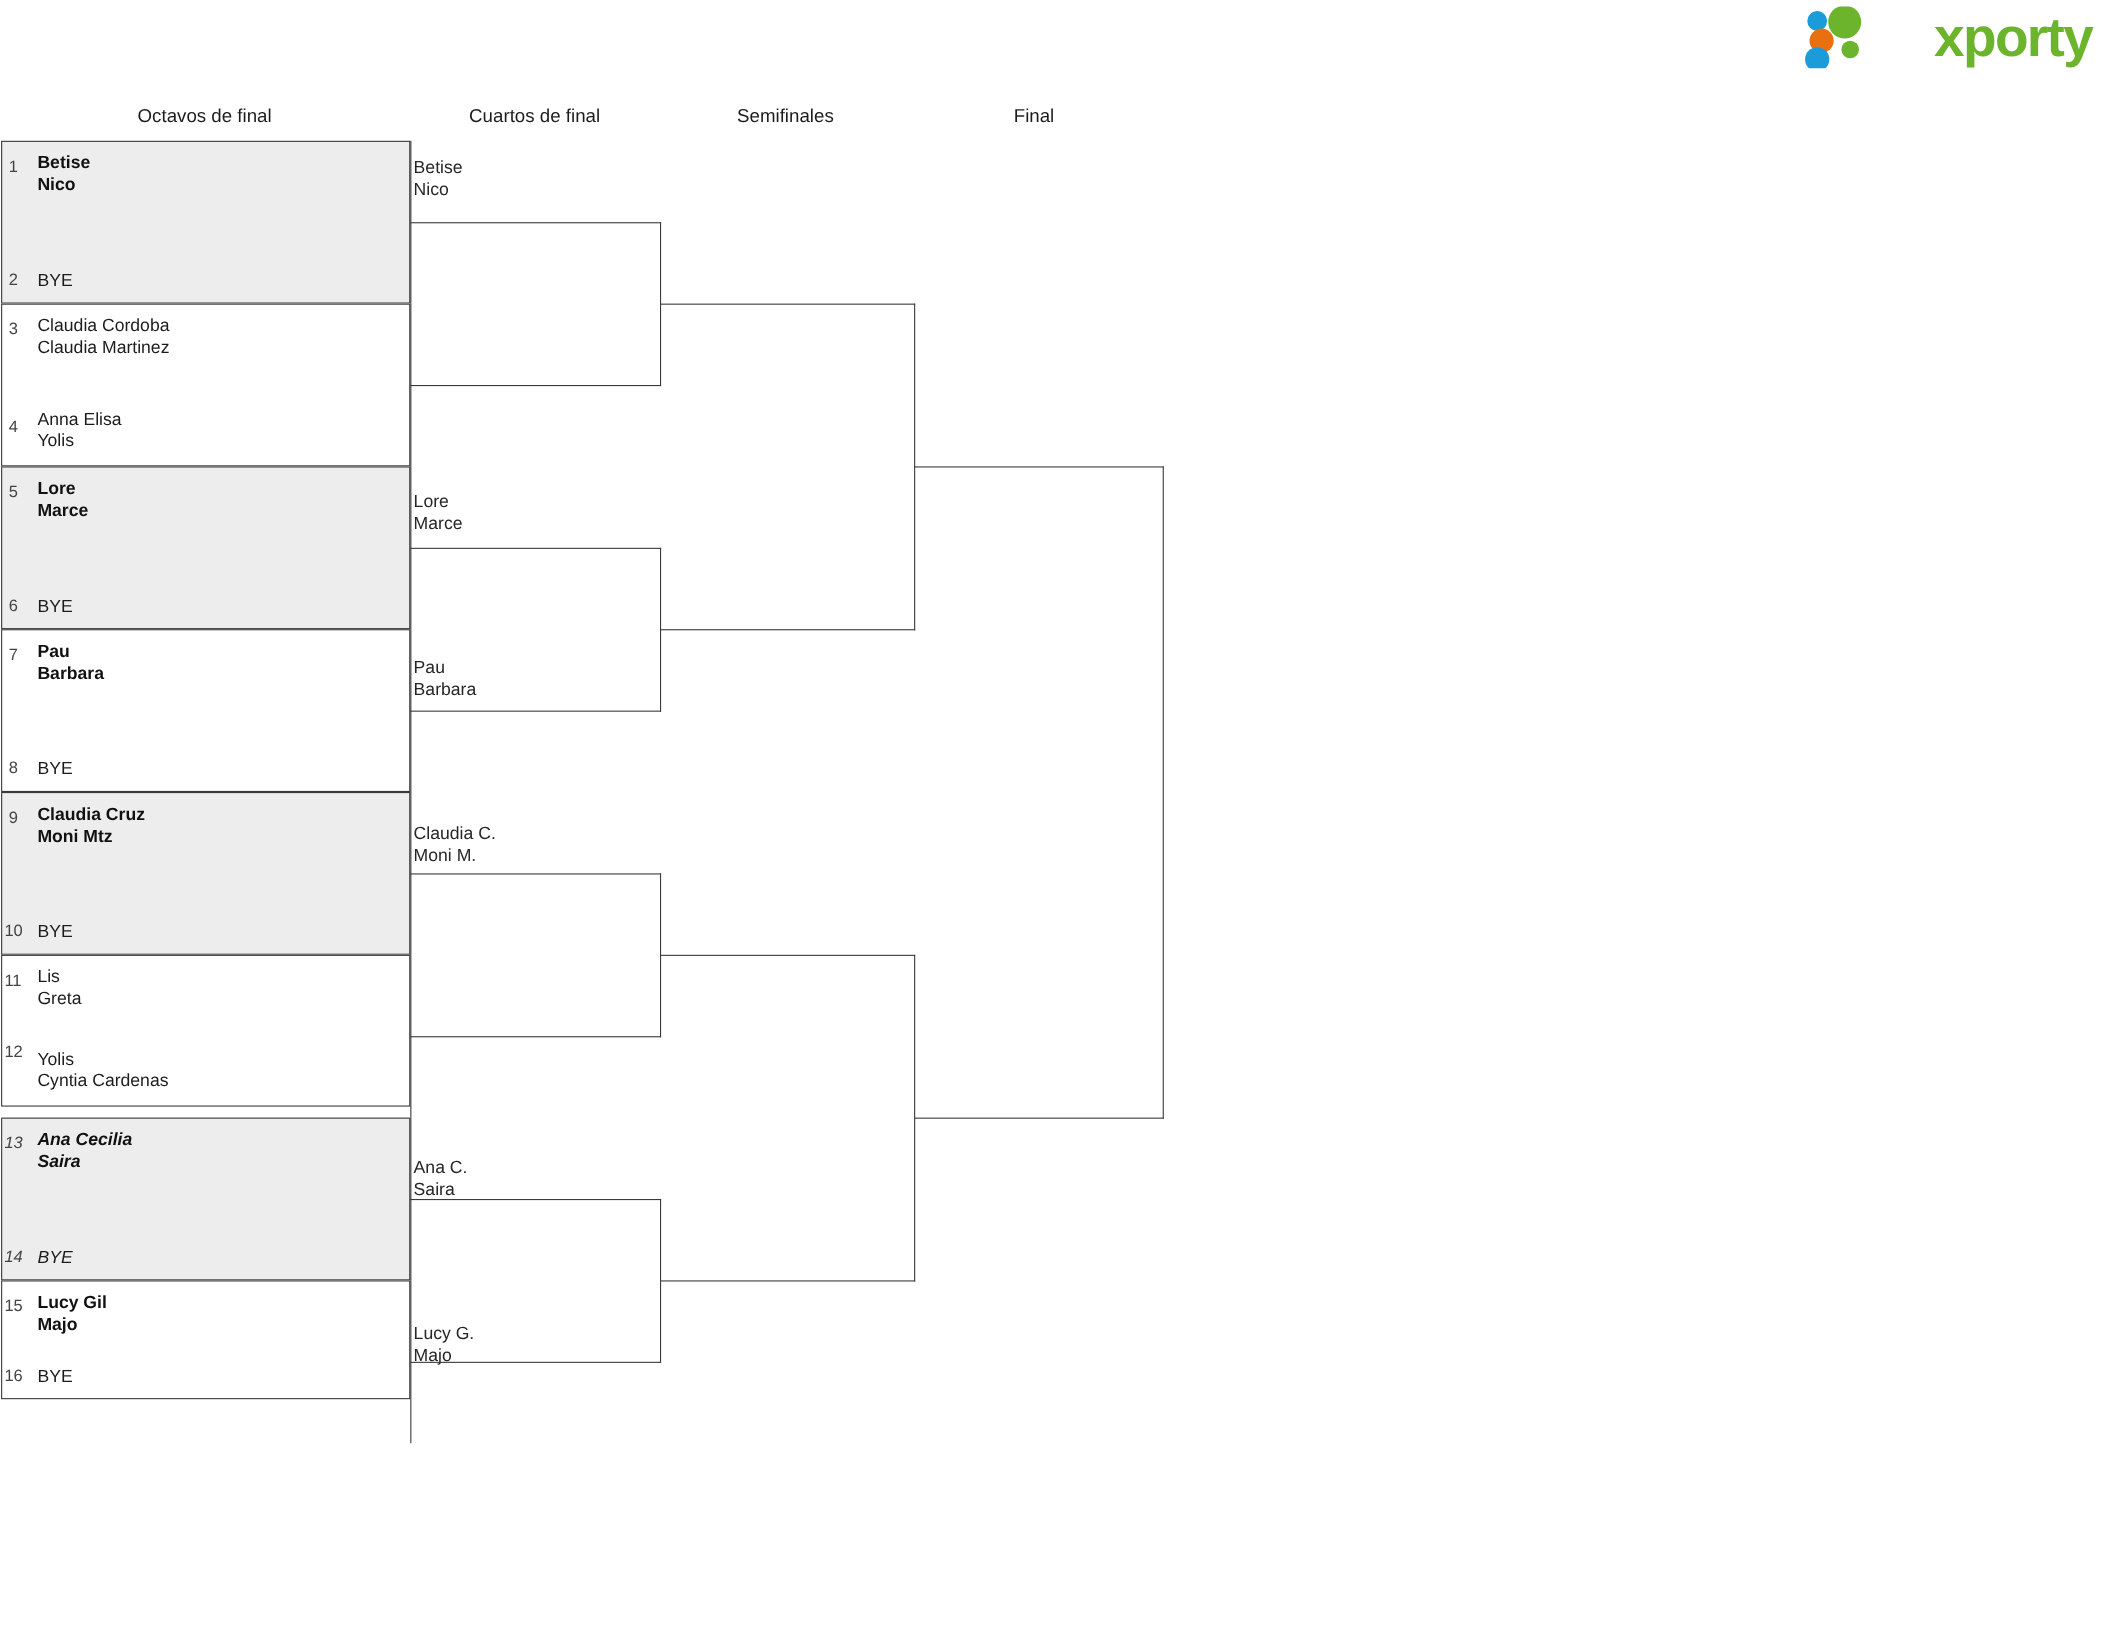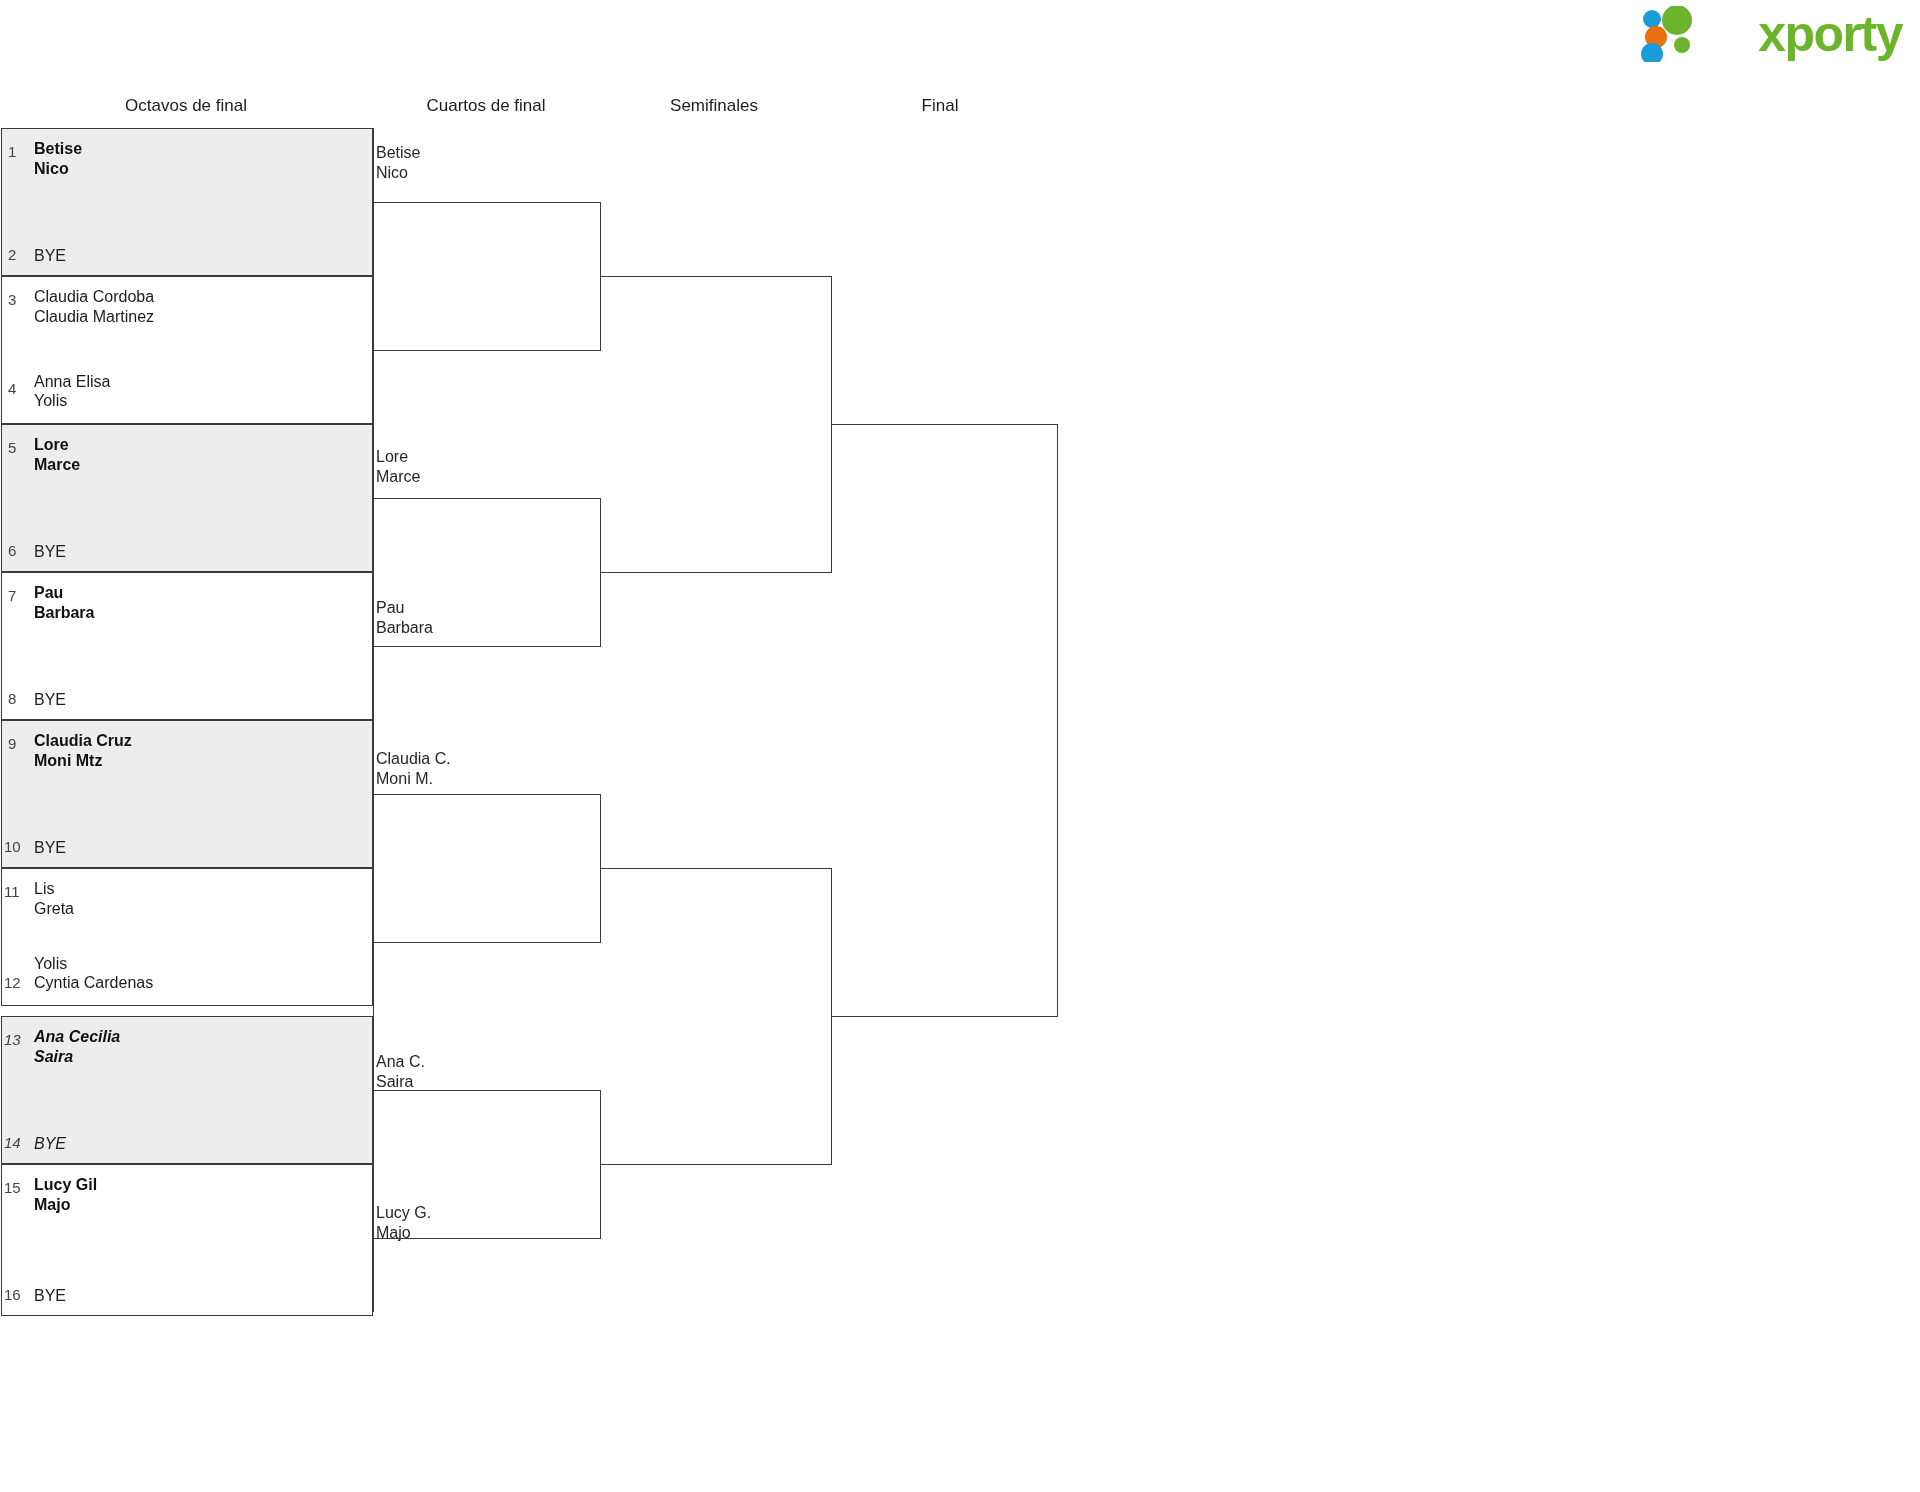--- a/index.html
+++ b/index.html
@@ -212,40 +212,40 @@
         <span class="nm">BYE</span>
       </div>
     </div>
 
     <div class="r1-cell" style="top:868px;height:138px;">
       <div class="seed seed-top" style="left:2px;">11</div>
       <div class="pair r1-top">
         <span class="nm">Lis</span>
         <span class="nm">Greta</span>
       </div>
-      <div class="seed" style="left:2px;bottom:14px;">12</div>
+      <div class="seed" style="left:2px;bottom:40px;">12</div>
       <div class="pair" style="bottom:12px;">
         <span class="nm">Yolis</span>
         <span class="nm">Cyntia Cardenas</span>
       </div>
     </div>
 
     <div class="r1-cell shaded" style="top:1016px;height:148px;font-style:italic;">
       <div class="seed seed-top" style="left:2px;">13</div>
       <div class="pair win r1-top">
         <span class="nm">Ana Cecilia</span>
         <span class="nm">Saira</span>
       </div>
       <div class="seed seed-bot" style="left:2px;">14</div>
       <div class="pair" style="bottom:9px;">
         <span class="nm">BYE</span>
       </div>
     </div>
 
-    <div class="r1-cell" style="top:1164px;height:152px;">
+    <div class="r1-cell" style="top:1164px;height:108px;">
       <div class="seed seed-top" style="left:2px;">15</div>
       <div class="pair win r1-top">
         <span class="nm">Lucy Gil</span>
         <span class="nm">Majo</span>
       </div>
       <div class="seed seed-bot" style="left:2px;">16</div>
       <div class="pair" style="bottom:9px;">
         <span class="nm">BYE</span>
       </div>
     </div>

